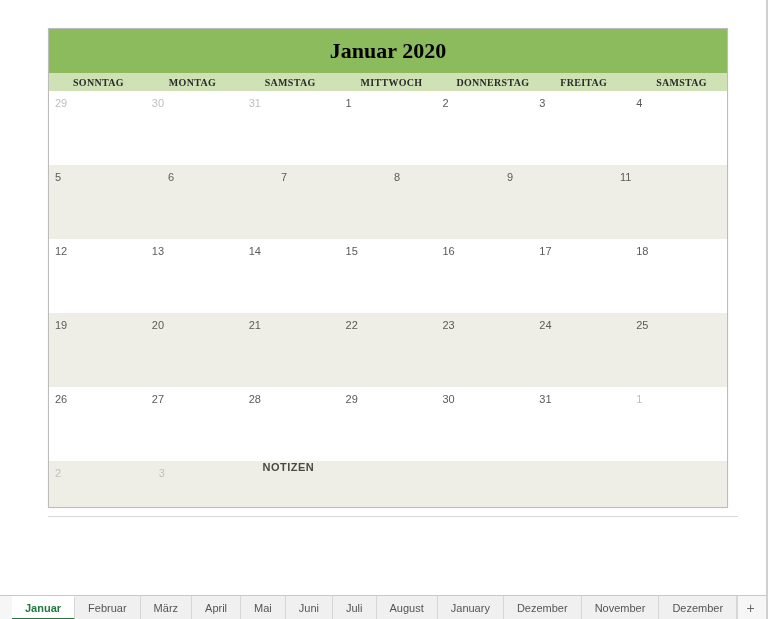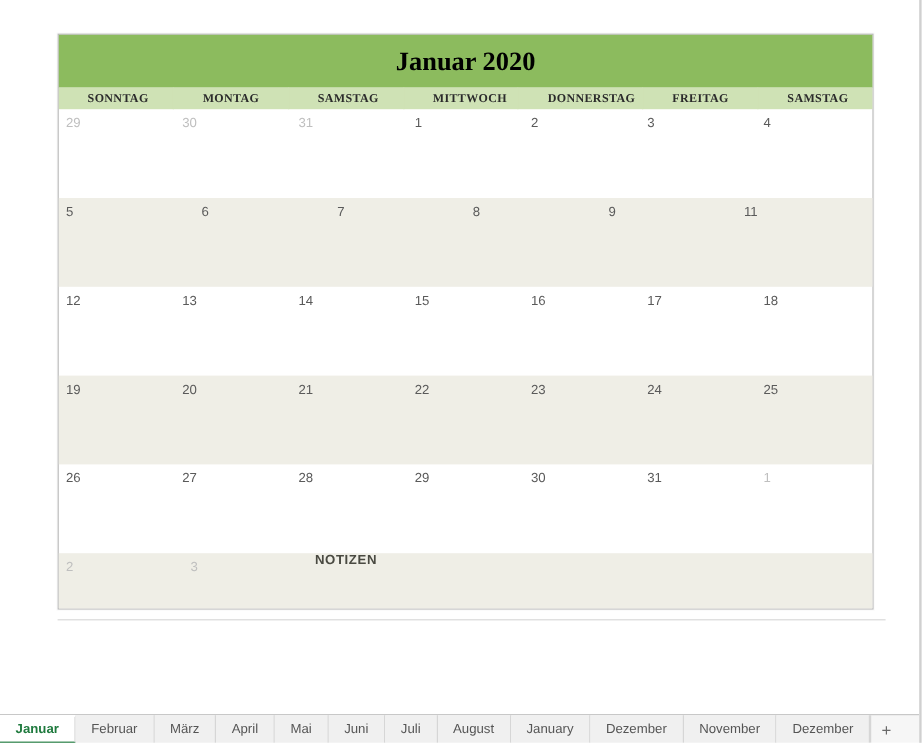--- a/index.html
+++ b/index.html
@@ -22,21 +22,21 @@
   .cell { flex: 1 1 0; padding: 6px 6px 0 6px; font-size: 11px; color: #5a5a5a; font-family: Arial, sans-serif; position: relative; }
   .cell.out { color: #bfbfbf; }
 
   .notes-row { display: flex; height: 46px; background: #efeee6; }
   .ncell { flex: 1 1 0; padding: 6px 6px 0 6px; font-size: 11px; color: #bfbfbf; }
   .ncell.lbl { flex: 5 5 0; padding-top: 0; color: #4a4a42; font-weight: 700; font-size: 11px; letter-spacing: .5px; }
 
   .hr-box { margin: 8px 0 0 0; border-top: 1px solid #d9d9d9; height: 14px; }
 
   
-  .tabbar { height: 24px; background: #f6f6f6; border-top: 1px solid #c8c8c8; display: flex; align-items: stretch; font-size: 11px; color: #555; user-select: none; }
+  .tabbar { height: 24px; background: #f6f6f6; border-top: 1px solid #c8c8c8; display: flex; align-items: stretch; font-size: 11px; color: #555; user-select: none; padding-left: 12px; }
   .tabbar .tab {
     padding: 0 13px; display: flex; align-items: center; border-right: 1px solid #d6d6d6;
     background: #f0f0f0; cursor: pointer; white-space: nowrap;
   }
   .tabbar .tab.active { background: #fff; color: #1f7a3e; font-weight: 600; border-top: 2px solid #fff; border-bottom: 2px solid #1f7a3e; margin-bottom: -1px; }
   .tabbar .add { width: 26px; display: flex; align-items: center; justify-content: center; color: #6a6a6a; font-size: 14px; cursor: pointer; border-left: 1px solid #d6d6d6; }
   .tabbar .spacer { flex: 0 0 0; }
 </style>
 </head>
 <body>

